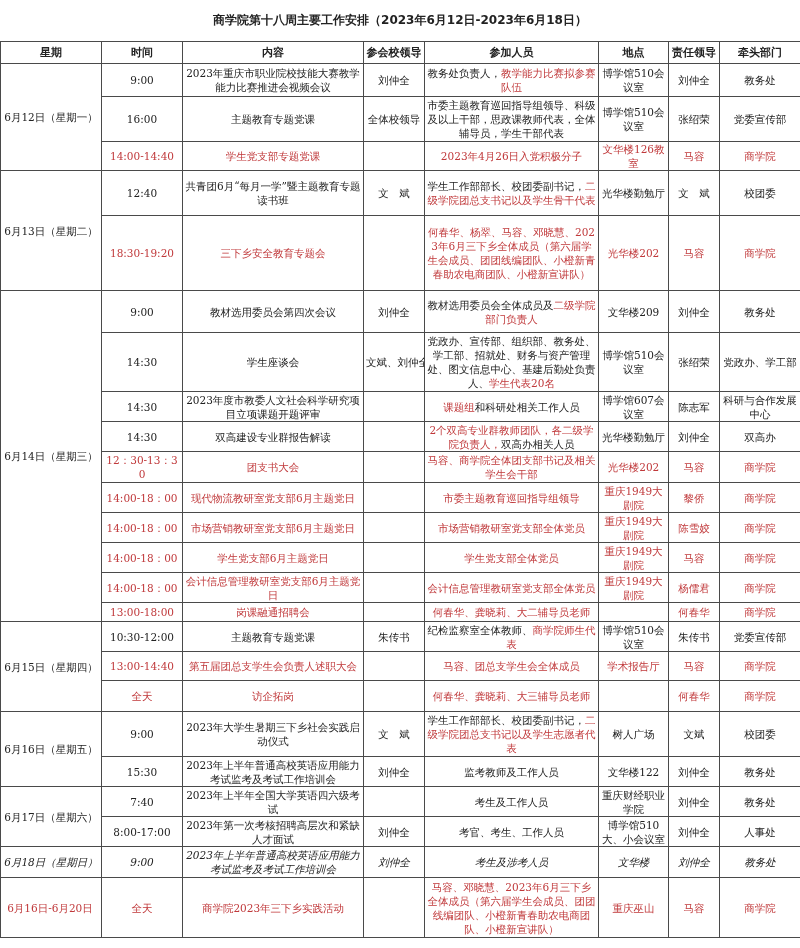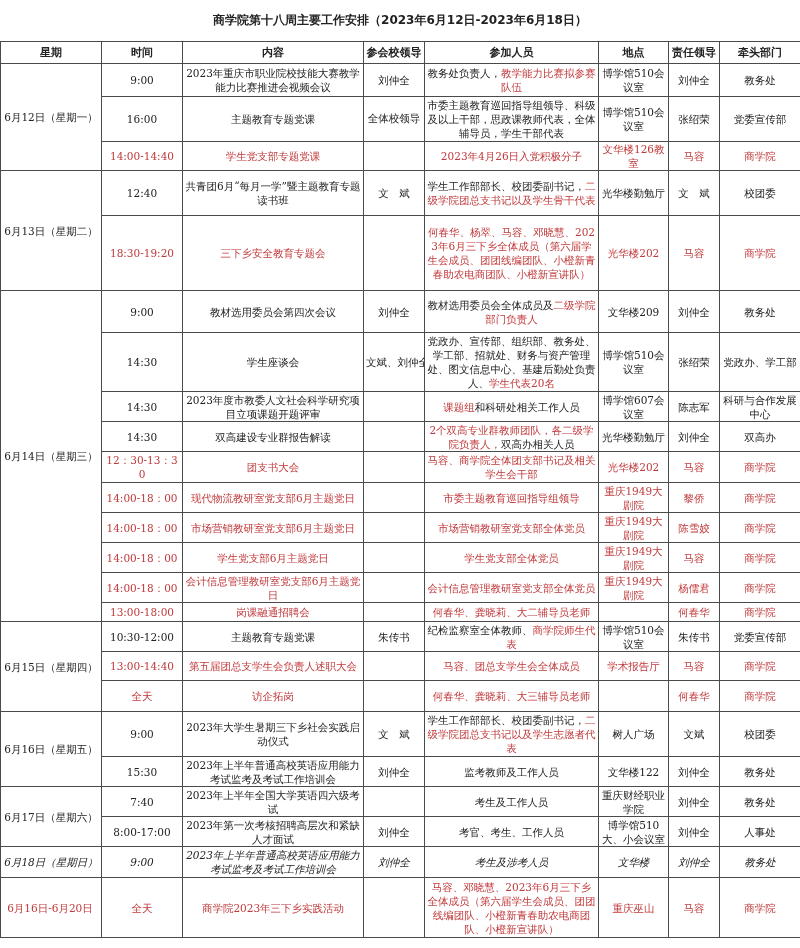--- a/index.html
+++ b/index.html
@@ -62,21 +62,21 @@
         <td class="blk">2023年重庆市职业院校技能大赛教学能力比赛推进会视频会议</td>
         <td class="blk">刘仲全</td>
         <td><span class="blk">教务处负责人，</span><span class="red">教学能力比赛拟参赛队伍</span></td>
         <td class="blk">博学馆510会议室</td>
         <td class="blk">刘仲全</td>
         <td class="blk">教务处</td>
       </tr>
       <tr style="height: 45px;">
         <td class="blk">16:00</td>
         <td class="blk">主题教育专题党课</td>
-        <td class="blk" style="white-space: nowrap; font-family: Liberation Serif, serif;">全体校领导</td>
+        <td class="blk" style="white-space: nowrap;">全体校领导</td>
         <td><span class="blk">市委主题教育巡回指导组领导、科级及以上干部，思政课教师代表，全体辅导员，学生干部代表</span></td>
         <td class="blk">博学馆510会议室</td>
         <td class="blk">张绍荣</td>
         <td class="blk">党委宣传部</td>
       </tr>
       <tr style="height: 28px;">
         <td class="red">14:00-14:40</td>
         <td class="red">学生党支部专题党课</td>
         <td class="red"></td>
         <td><span class="red">2023年4月26日入党积极分子</span></td>

